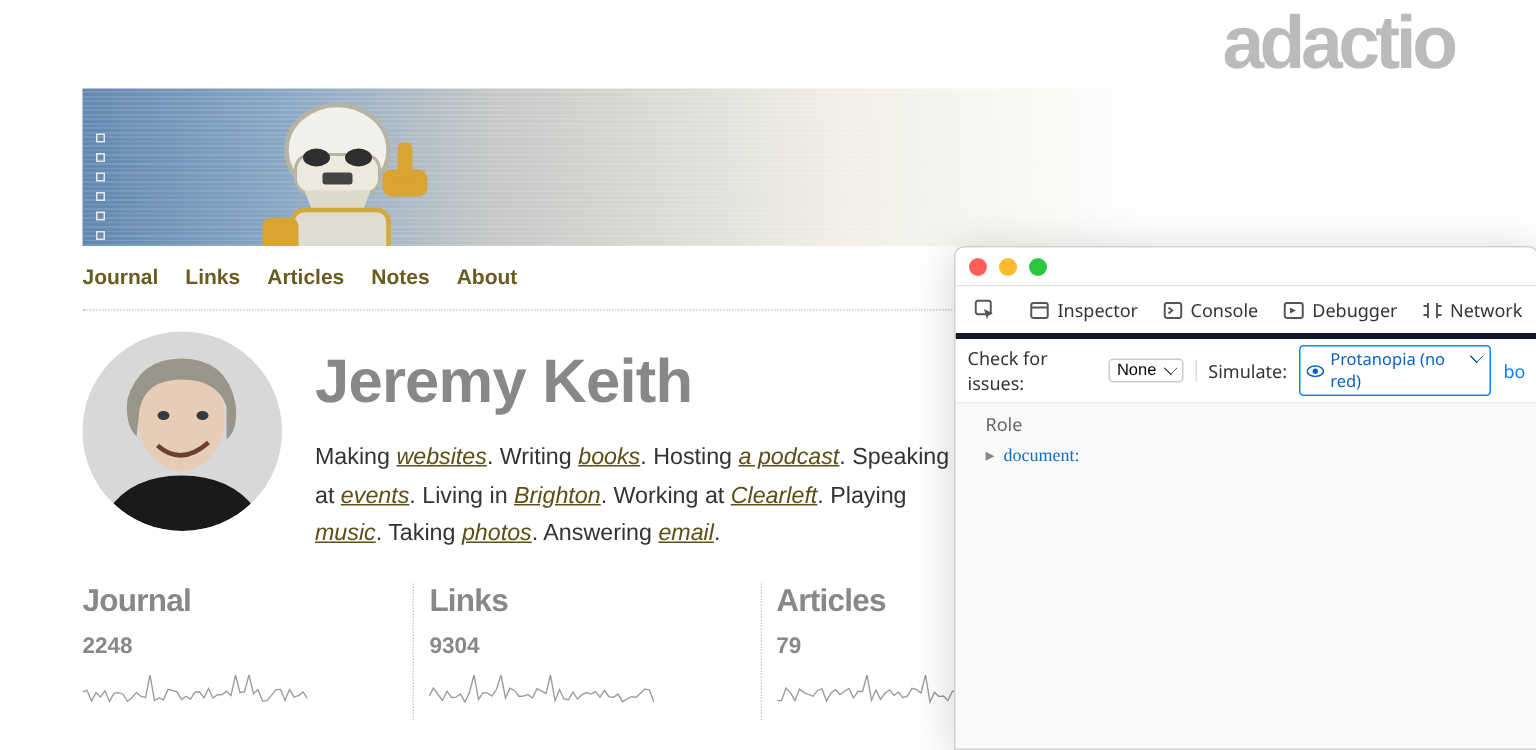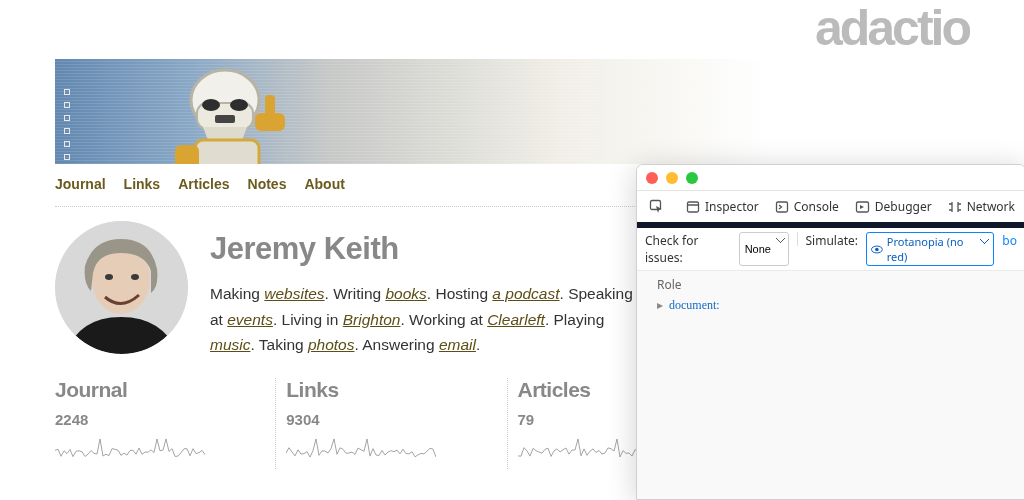--- a/index.html
+++ b/index.html
@@ -11,40 +11,40 @@
 .banner::before { content: ""; position: absolute; inset: 0; background: repeating-linear-gradient(0deg, rgba(255,255,255,0.12) 0 1px, transparent 1px 3px); }
 .trooper { position: absolute; left: 110px; top: 6px; }
 .squares { position: absolute; left: 9px; top: 30px; display: flex; flex-direction: column; gap: 7px; }
 .squares span { width: 6px; height: 6px; border: 1px solid #e9e9e9; }
 
 .nav { display: flex; gap: 18px; padding: 6px 0 14px 0; border-bottom: 1px dotted #ccc; }
 .nav a { color: #6a5b1e; font-weight: bold; font-size: 14px; text-decoration: none; cursor: pointer; }
 
 .profile { display: flex; gap: 22px; padding: 14px 0 20px 0; }
 .avatar { width: 133px; height: 133px; border-radius: 50%; overflow: hidden; background: #ddd; flex-shrink: 0; }
-.info h1 { font-family: "Helvetica Neue", Arial, sans-serif; font-size: 31px; font-weight: bold; color: #888; margin-bottom: 14px; margin-top: 10px; letter-spacing: -0.5px; }
+.info h1 { font-family: "Helvetica Neue", Arial, sans-serif; font-size: 41px; font-weight: bold; color: #888; margin-bottom: 14px; margin-top: 10px; letter-spacing: -0.5px; }
 .bio { font-size: 15.5px; line-height: 1.65; color: #333; max-width: 430px; }
 .bio a { color: #5c4e16; text-decoration: underline; cursor: pointer; font-style: italic; }
 
 .stats { display: flex; }
 .stat { flex: 1; border-left: 1px dotted #ccc; padding: 0 10px 8px 10px; }
 .stat:first-child { border-left: none; padding-left: 0; }
 .stat h3 { font-family: "Helvetica Neue", Arial, sans-serif; font-size: 21px; font-weight: bold; color: #888; margin-bottom: 9px; letter-spacing: -0.5px; }
 .stat .count { font-size: 15px; color: #888; font-weight: bold; margin-bottom: 9px; }
 .spark svg { display: block; }
 
 
 .devtools { position: absolute; left: 636px; top: 164px; width: 390px; height: 336px; background: #f9f9fa; border: 1px solid #d0d0d0; border-radius: 7px 7px 0 0; box-shadow: 0 4px 30px rgba(0,0,0,.18); font-family: -apple-system, system-ui, sans-serif; font-size: 12px; overflow: hidden; }
 .dt-titlebar { height: 26px; padding: 7px 9px; display: flex; gap: 8px; align-items: center; background: #fff; border-bottom: 1px solid #e4e4e4; }
 .tl-dot { width: 12px; height: 12px; border-radius: 50%; }
 .tl-red { background: #ff5f57; } .tl-yellow { background: #febc2e; } .tl-green { background: #28c840; }
-.dt-tabs { display: flex; align-items: center; gap: 2px; padding: 3px 5px; background: #fff; border-bottom: 6px solid #0f172a; }
+.dt-tabs { display: flex; align-items: center; gap: 2px; padding: 3px 5px; background: #fff; border-bottom: 4px solid #0f172a; }
 .dt-tab { display: flex; align-items: center; gap: 5px; padding: 4px 7px; border-radius: 3px; cursor: pointer; color: #333; }
 .dt-tab svg { flex-shrink: 0; }
-.dt-toolbar { display: flex; gap: 8px; padding: 4px 8px; background: #fff; border-bottom: 1px solid #eaeaea; }
+.dt-toolbar { display: flex; align-items: center; gap: 8px; padding: 4px 8px; background: #fff; border-bottom: 1px solid #eaeaea; }
 .dt-select { -webkit-appearance: none; appearance: none; border: 1px solid #ccc; border-radius: 3px; background: #fff; font-size: 11px; padding: 1px 16px 1px 5px; background-image: linear-gradient(45deg, transparent 46%, #555 46% 54%, transparent 54%), linear-gradient(-45deg, transparent 46%, #555 46% 54%, transparent 54%); background-position: right 7px top 5px, right 3px top 5px; background-size: 5px 5px; background-repeat: no-repeat; }
 .dt-simulate { border: 1.5px solid #0a84ff; border-radius: 3px; padding: 1px 16px 1px 4px; color: #0a5fbf; font-size: 11px; display: flex; align-items: center; gap: 4px; background-image: linear-gradient(45deg, transparent 46%, #0a5fbf 46% 54%, transparent 54%), linear-gradient(-45deg, transparent 46%, #0a5fbf 46% 54%, transparent 54%); background-position: right 8px top 6px, right 4px top 6px; background-size: 5px 5px; background-repeat: no-repeat; cursor: pointer; }
 .dt-body { padding: 5px 20px; }
 .dt-role { color: #666; margin-bottom: 5px; }
 .dt-tree { font-family: Liberation Serif, serif; color: #116dbf; font-size: 12px; }
 .dt-tree .caret { color: #888; margin-right: 6px; }
 .dt-toolbar .more { color: #0a84ff; }
 </style>
 </head>
 <body>

